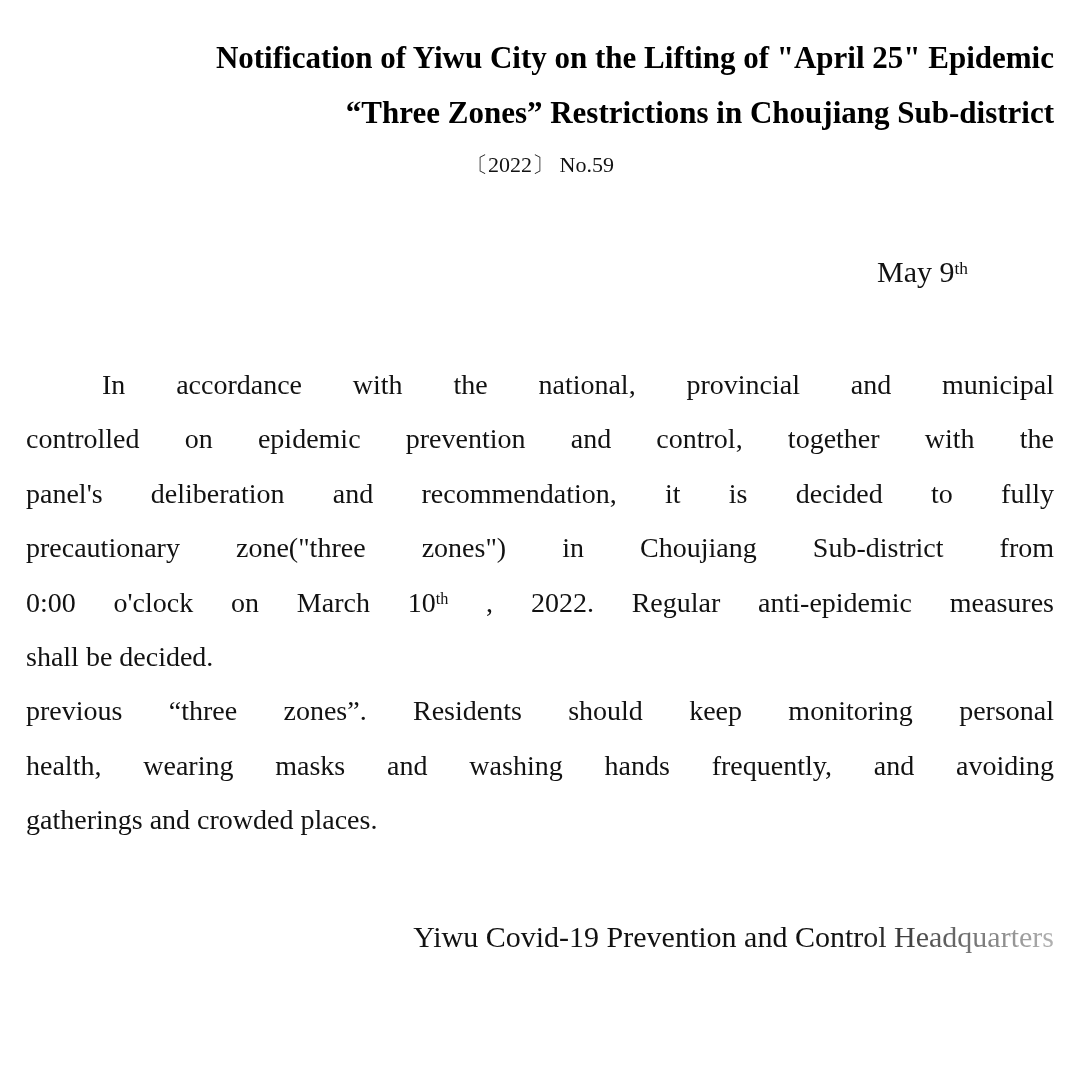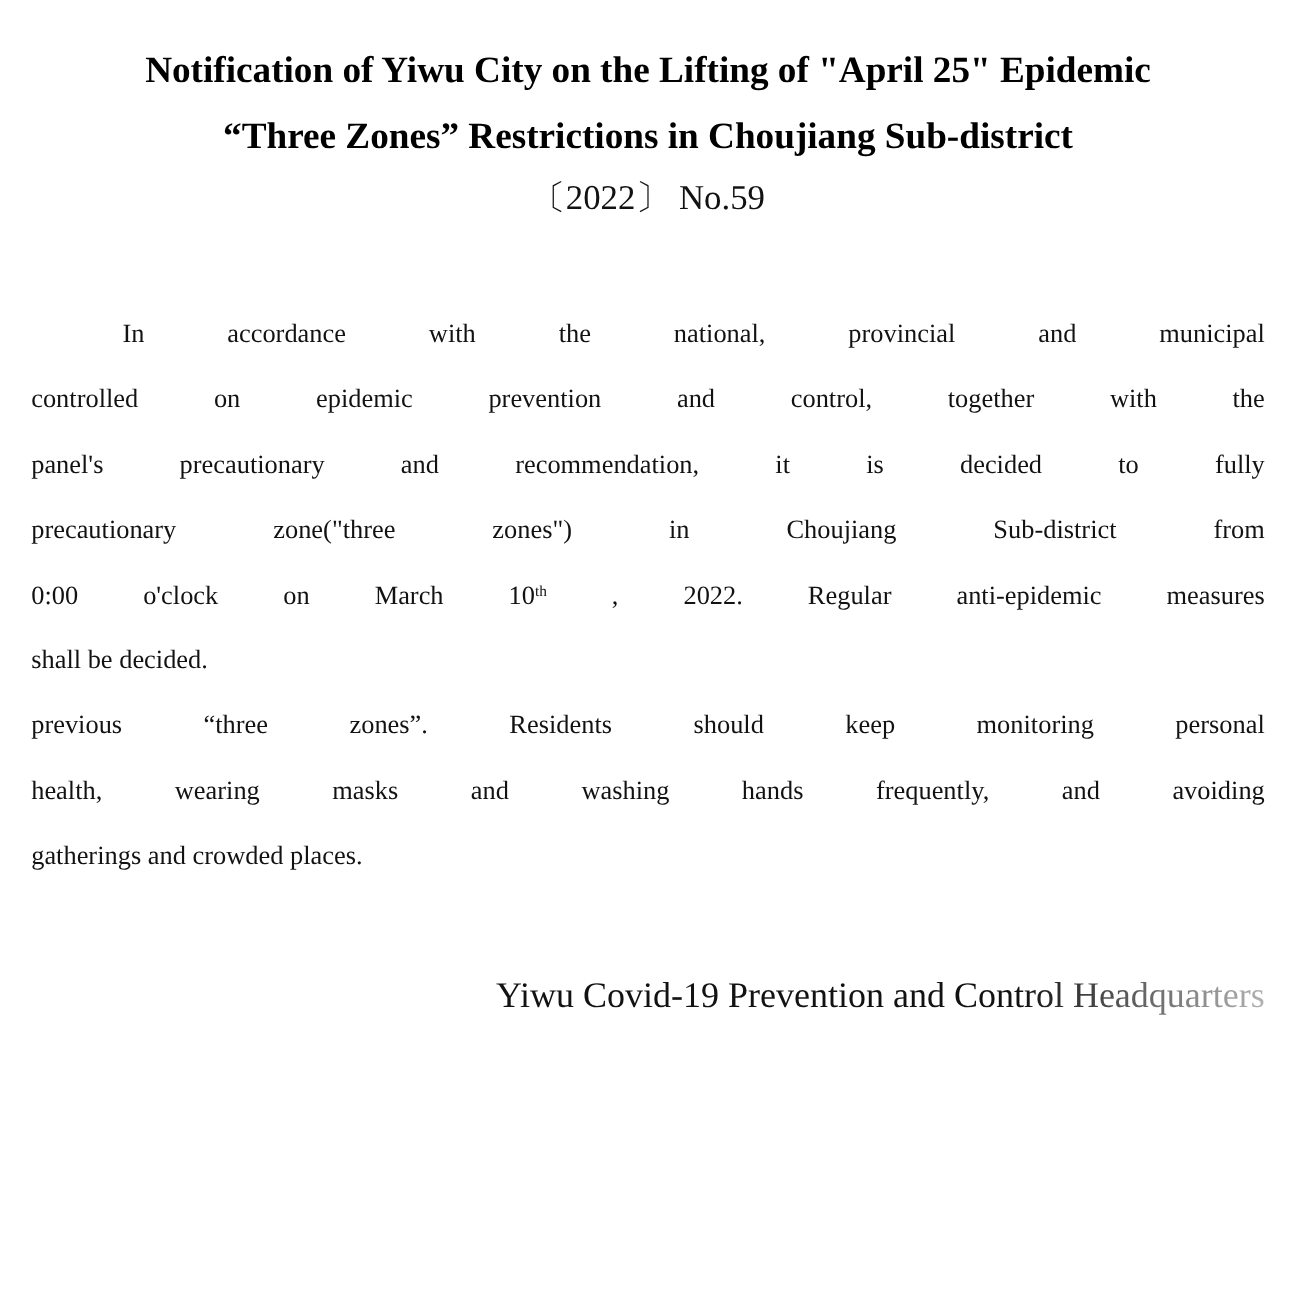--- a/index.html
+++ b/index.html
@@ -15,51 +15,51 @@
     color: #121212;
     font-family: "Liberation Serif", "DejaVu Serif", serif;
     box-sizing: border-box;
     padding: 30px 26px 0 26px;
     overflow: hidden;
   }
   .title {
     margin: 0;
     font-size: 31px;
     font-weight: bold;
-    text-align: center;
+    text-align: right;
     line-height: 55px;
     color: #000000;
   }
   .title-line {
     display: block;
     white-space: nowrap;
   }
   .doc-number {
     text-align: center;
-    font-size: 29px;
+    font-size: 22px;
     line-height: 50px;
     font-weight: normal;
   }
   .date-line {
     text-align: right;
     font-size: 30px;
     line-height: 50px;
     margin-top: 57px;
     padding-right: 86px;
   }
   sup.sp {
     font-size: 0.58em;
     line-height: 0;
     position: relative;
     top: -0.45em;
     vertical-align: baseline;
   }
   .para {
     margin: 0;
-    font-size: 22px;
+    font-size: 28px;
     line-height: 54.4px;
   }
   .para-1 { margin-top: 61px; }
   .para-2 { margin-top: 0; }
   .jline {
     display: block;
     height: 54.4px;
     line-height: 54.4px;
     overflow: hidden;
     text-align: justify;
@@ -95,25 +95,26 @@
 
 <div class="page">
 
   <h1 class="title">
     <span class="title-line">Notification of Yiwu City on the Lifting of "April 25" Epidemic</span>
     <span class="title-line">“Three Zones” Restrictions in Choujiang Sub-district</span>
   </h1>
 
   <div class="doc-number">〔2022〕 No.59</div>
 
+  <div class="date-line"><span>May 9</span><sup class="sp">th</sup></div>
 
   <p class="para para-1">
     <span class="jline indent">In accordance with the national, provincial and municipal</span>
     <span class="jline">controlled on epidemic prevention and control, together with the</span>
-    <span class="jline">panel's precautionary and recommendation, it is decided to fully</span>
+    <span class="jline">panel's deliberation and recommendation, it is decided to fully</span>
     <span class="jline">precautionary zone("three zones") in Choujiang Sub-district from</span>
     <span class="jline"><span>0:00 o'clock on March 10</span><sup class="sp">th</sup><span> , 2022. Regular anti-epidemic measures</span></span>
     <span class="jline last">shall be decided.</span>
   </p>
 
   <p class="para para-2">
     <span class="jline">previous “three zones”. Residents should keep monitoring personal</span>
     <span class="jline">health, wearing masks and washing hands frequently, and avoiding</span>
     <span class="jline last">gatherings and crowded places.</span>
   </p>

